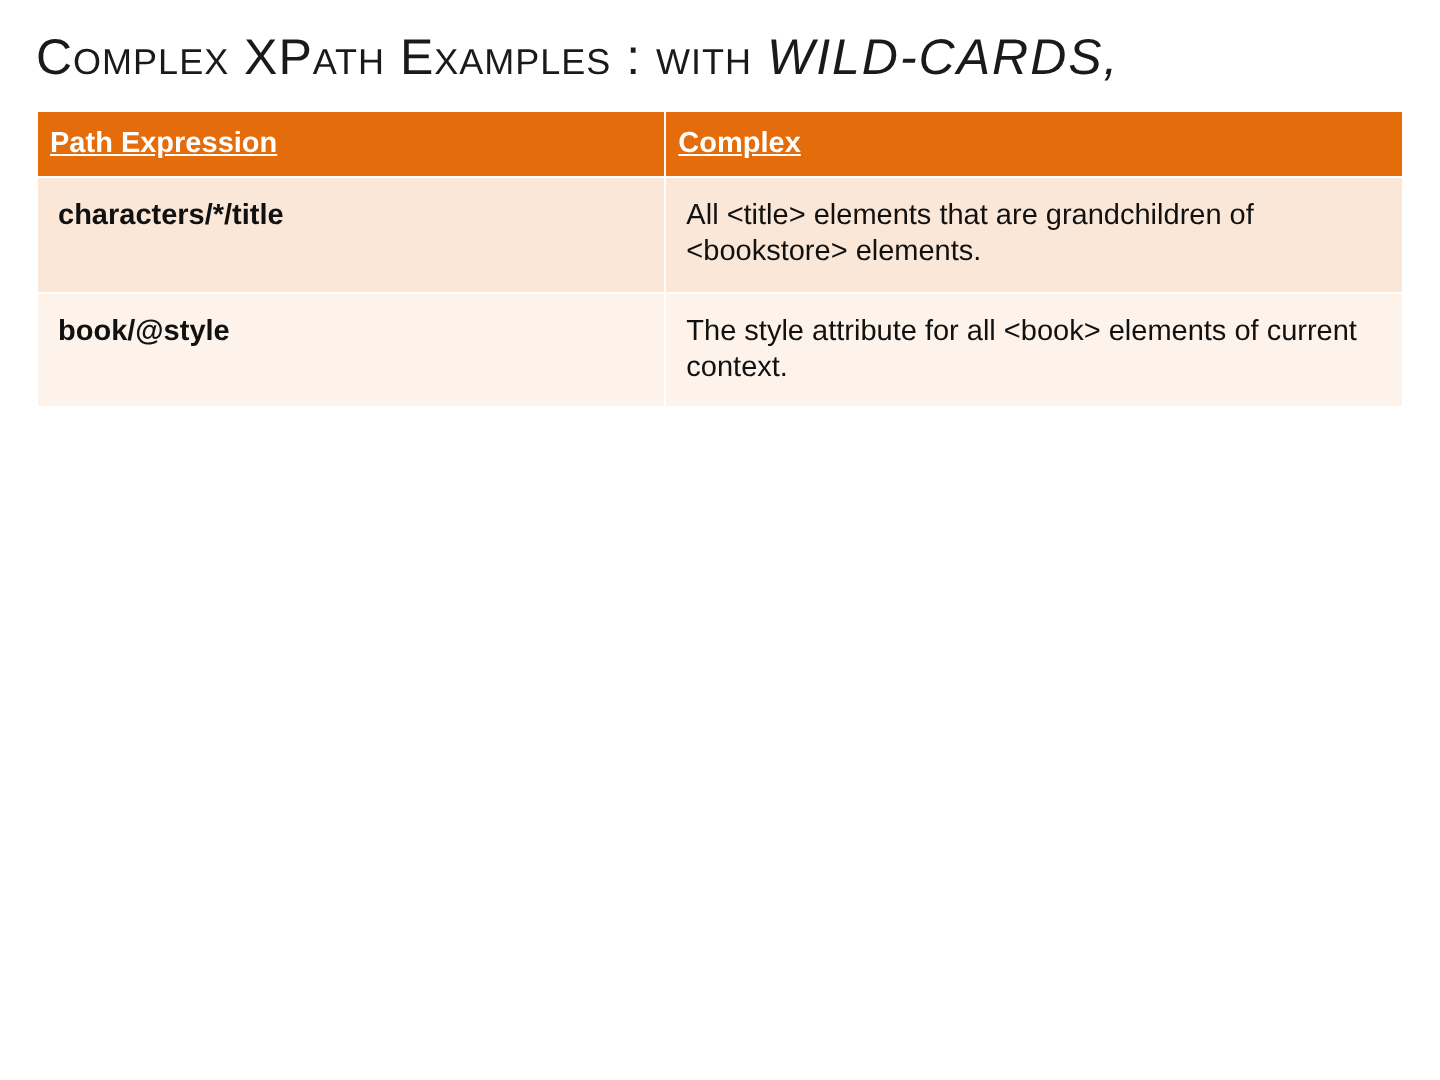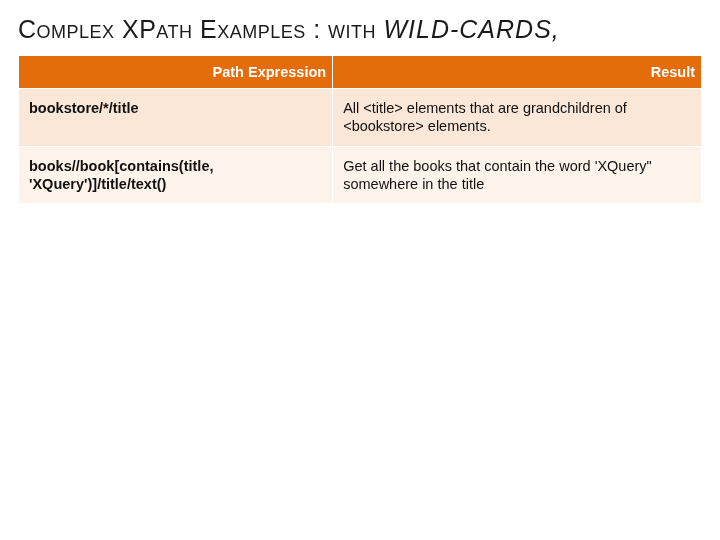--- a/index.html
+++ b/index.html
@@ -35,23 +35,24 @@
     border-collapse: collapse;
     table-layout: fixed;
     font-size: 14.5px;
   }
   table.xpath col.c1 { width: 46%; }
   table.xpath col.c2 { width: 54%; }
   table.xpath th {
     background: #e46c0a;
     color: #ffffff;
     font-weight: bold;
-    text-align: right;
+    text-align: left;
     padding: 8px 6px;
     border: 1px solid #ffffff;
+    text-decoration: underline;
   }
   table.xpath td {
     padding: 10px 10px;
     vertical-align: top;
     border: 1px solid #ffffff;
     line-height: 1.25;
   }
   table.xpath tbody tr:nth-child(odd) td { background: #fbe7d7; }
   table.xpath tbody tr:nth-child(even) td { background: #fdf3ea; }
   table.xpath td.expr { font-weight: bold; word-break: break-word; }
@@ -69,28 +70,28 @@
   </div>
 
   <table class="xpath">
     <colgroup>
         <col class="c1">
         <col class="c2">
       </colgroup>
     <thead>
       <tr>
         <th>Path Expression</th>
-        <th>Result</th>
+        <th>Complex</th>
       </tr>
     </thead>
     <tbody>
       <tr>
-        <td class="expr">bookstore/*/title</td>
+        <td class="expr">characters/*/title</td>
         <td>All &lt;title&gt; elements that are grandchildren of &lt;bookstore&gt; elements.</td>
       </tr>
       <tr>
-        <td class="expr">books//book[contains(title, 'XQuery')]/title/text()</td>
-        <td>Get all the books that contain the word 'XQuery" somewhere in the title</td>
+        <td class="expr">book/@style</td>
+        <td>The style attribute for all &lt;book&gt; elements of current context.</td>
       </tr>
     </tbody>
   </table>
 
 </div>
 
 </body></html>

